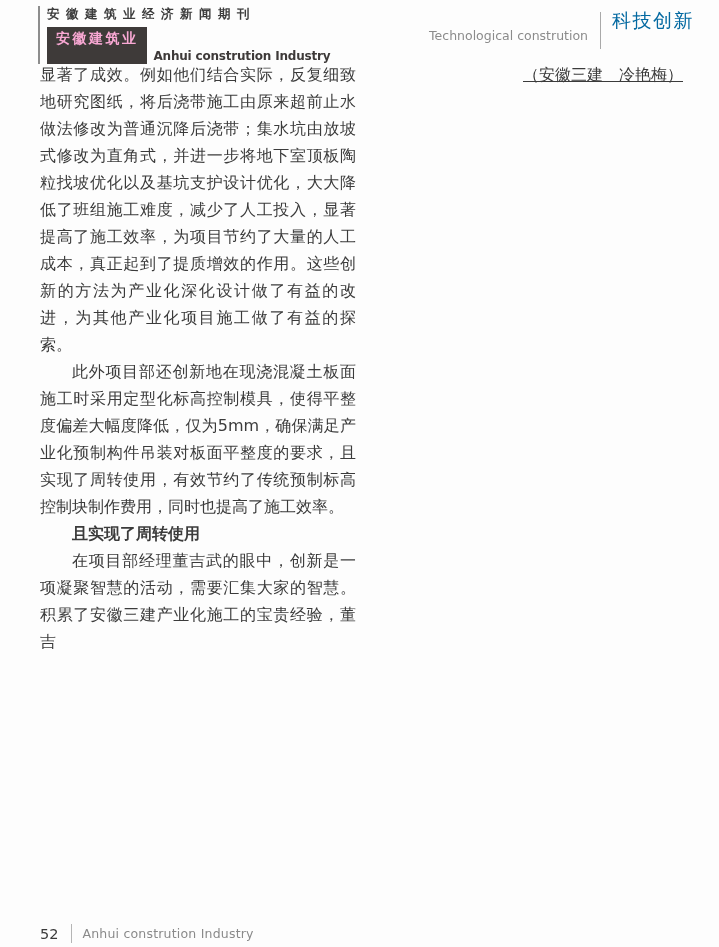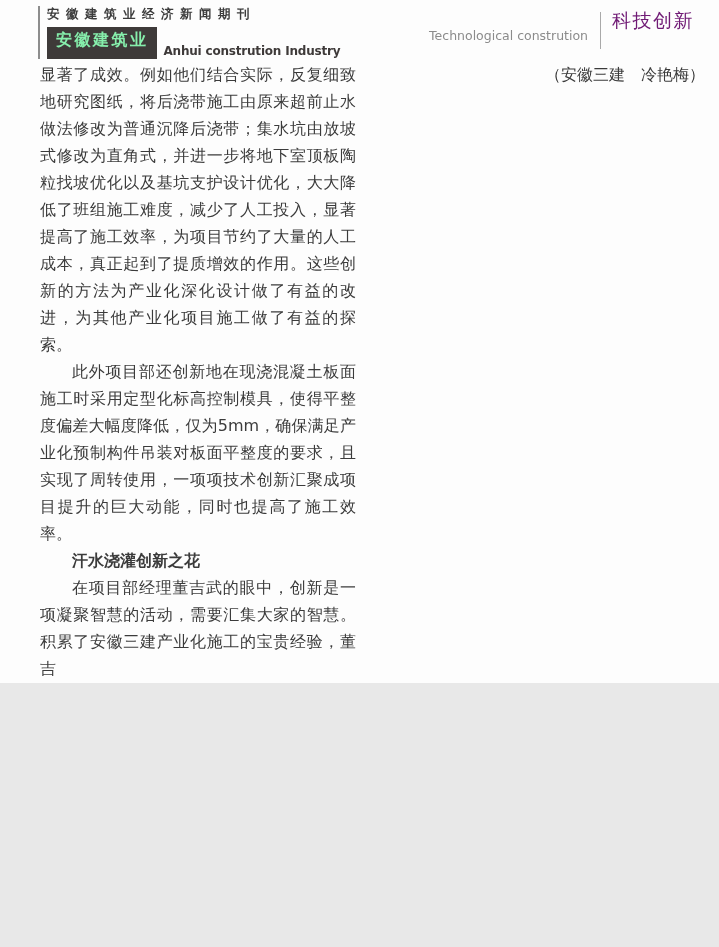--- a/index.html
+++ b/index.html
@@ -1,77 +1,77 @@
 <!DOCTYPE html>
 <html><head>
 <meta charset="utf-8">
 <style>
   html,body{margin:0;padding:0;background:#e8e8e8;}
   .page{
     position:relative;
-    width:719px;height:683px;
+    width:719px;height:947px;
     background:#fdfdfd;
     margin:0 auto;
     overflow:hidden;
     font-family:"DejaVu Sans","Liberation Sans",sans-serif;
   }
   
   .masthead{
     position:absolute;left:38px;top:6px;
     border-left:2px solid #8d8d8d;
     padding-left:7px;
   }
   .journal-line{
     font-size:12.5px;font-weight:bold;color:#3d3d3d;
     letter-spacing:6.5px;white-space:nowrap;
     margin-bottom:4px;
   }
   .logo-row{display:flex;align-items:flex-end;}
   .logo-box{
-    background:#3e3a39;color:#86efac;
-    font-size:16px;font-weight:bold;letter-spacing:2.5px;
-    padding:3px 8px 8px 9px;white-space:nowrap;
+    background:#3e3a39;color:#f9a8d4;
+    font-size:14px;font-weight:bold;letter-spacing:2.5px;
+    padding:3px 8px 16px 9px;white-space:nowrap;
   }
   .logo-en{
     font-size:12px;font-weight:bold;color:#3e3a39;
     letter-spacing:-0.2px;margin-left:7px;padding-bottom:1px;
     white-space:nowrap;
   }
   .section-header{
     position:absolute;right:25px;top:8px;
     display:flex;align-items:flex-end;
   }
   .section-en{
     font-size:12.5px;color:#8b8b8b;
     margin-bottom:6px;white-space:nowrap;
   }
   .divider-v{
     width:1px;height:37px;background:#a9a9a9;
     margin:0 11px 0 12px;
   }
   .section-zh{
-    font-size:19px;color:#701a75;letter-spacing:1.5px;
+    font-size:19px;color:#0369a1;letter-spacing:1.5px;
     margin-bottom:15px;white-space:nowrap;
   }
   
   .columns{
     position:absolute;left:40px;top:61px;
-    display:flex;gap:33px;
+    display:flex;gap:11px;
   }
   .col{
     width:316px;
     font-size:16px;line-height:27px;
     color:#3b3b3b;
     text-align:justify;
     text-justify:inter-ideograph;
   }
   .col p{margin:0;}
   .indent{text-indent:2em;}
   .heading{font-weight:bold;}
-  .byline{text-align:right;text-indent:0;}
+  .byline{text-align:right;text-indent:0;text-decoration:underline;}
   
   .page-footer{
     position:absolute;left:40px;top:924px;
     display:flex;align-items:center;
   }
   .page-num{font-size:14.5px;color:#3b3b3b;}
   .divider-f{
     width:1px;height:19px;background:#b5b5b5;
     margin:0 10px 0 13px;
   }
@@ -92,22 +92,22 @@
 
   <div class="section-header">
     <span class="section-en">Technological constrution</span>
     <span class="divider-v"></span>
     <span class="section-zh">科技创新</span>
   </div>
 
   <div class="columns">
     <div class="col">
       <p>显著了成效。例如他们结合实际，反复细致地研究图纸，将后浇带施工由原来超前止水做法修改为普通沉降后浇带；集水坑由放坡式修改为直角式，并进一步将地下室顶板陶粒找坡优化以及基坑支护设计优化，大大降低了班组施工难度，减少了人工投入，显著提高了施工效率，为项目节约了大量的人工成本，真正起到了提质增效的作用。这些创新的方法为产业化深化设计做了有益的改进，为其他产业化项目施工做了有益的探索。</p>
-      <p class="indent">此外项目部还创新地在现浇混凝土板面施工时采用定型化标高控制模具，使得平整度偏差大幅度降低，仅为5mm，确保满足产业化预制构件吊装对板面平整度的要求，且实现了周转使用，一项项技术创新汇聚成项目提升的巨大动能，同时也提高了施工效率。</p>
-      <p class="indent heading">汗水浇灌创新之花</p>
+      <p class="indent">此外项目部还创新地在现浇混凝土板面施工时采用定型化标高控制模具，使得平整度偏差大幅度降低，仅为5mm，确保满足产业化预制构件吊装对板面平整度的要求，且实现了周转使用，有效节约了传统预制标高控制块制作费用，同时也提高了施工效率。</p>
+      <p class="indent heading">且实现了周转使用</p>
       <p class="indent">在项目部经理董吉武的眼中，创新是一项凝聚智慧的活动，需要汇集大家的智慧。积累了安徽三建产业化施工的宝贵经验，董吉</p>
     </div>
     <div class="col">
       <p class="byline">（安徽三建　冷艳梅）</p>
     </div>
   </div>
 
   <div class="page-footer">
     <span class="page-num">52</span>
     <span class="divider-f"></span>

